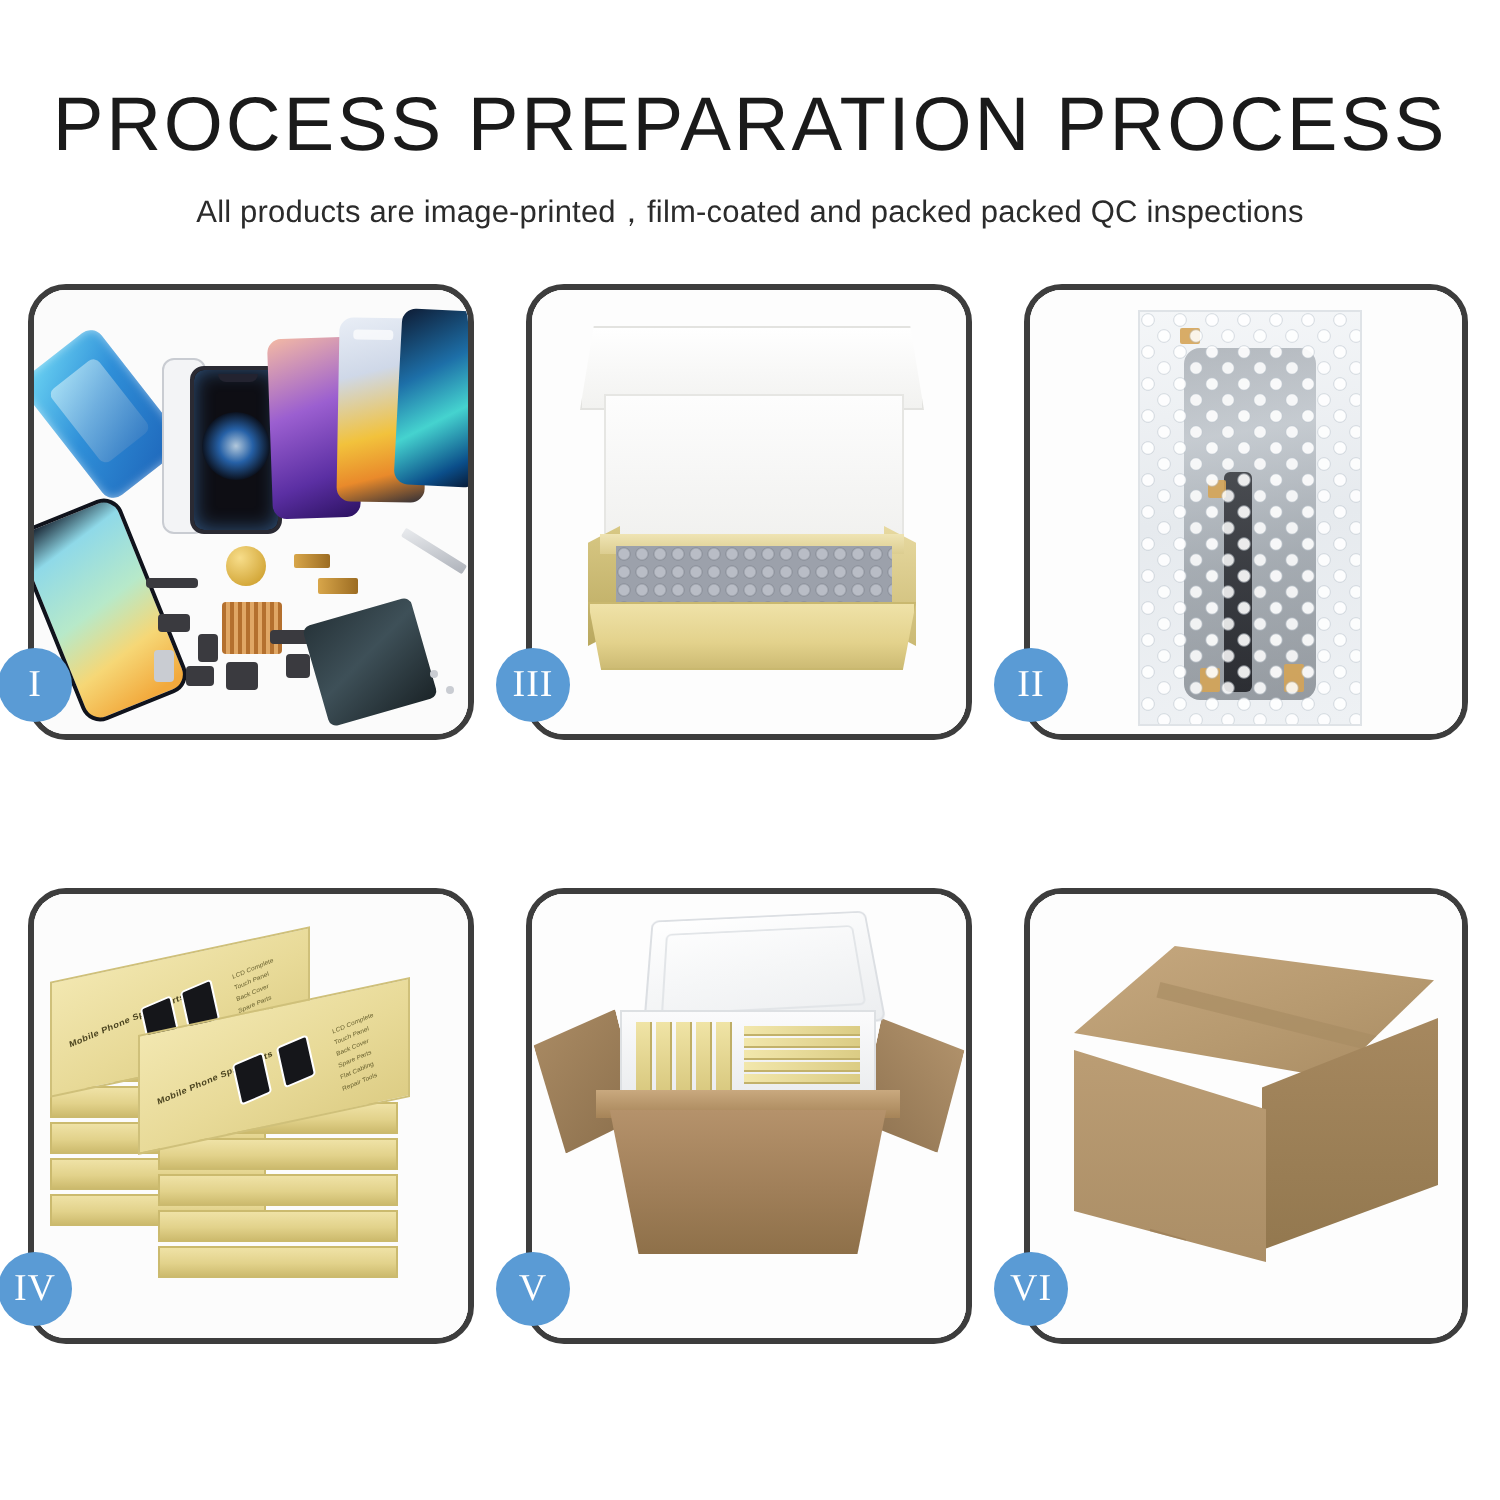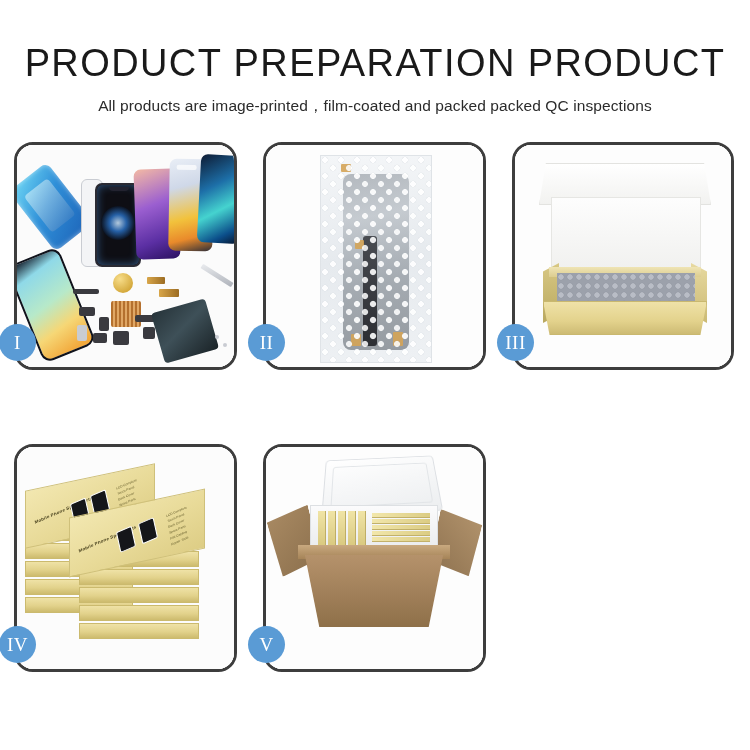--- a/index.html
+++ b/index.html
@@ -273,21 +273,21 @@
   }
   .c6-tapeA { position:absolute; left:38px; top:92px; width:18px; height:22px;
     background: rgba(150,120,82,.55); transform: skewY(16deg); }
 </style>
 </head>
 <body>
 
 <div class="page">
 
   <div class="header">
-    <div class="title">PRODUCT PREPARATION PRODUCT</div>
+    <div class="title">PROCESS PREPARATION PROCESS</div>
     <div class="subtitle">All products are image-printed，film-coated and packed packed QC inspections</div>
   </div>
 
   <div class="grid">
 
     <div class="card">
       <div class="card-inner">
         <div class="p1">
           <div class="ph a"></div>
           <div class="ph glass2"></div>
@@ -314,48 +314,48 @@
             <div class="pc light" style="left:142px;top:64px;width:4px;height:4px;border-radius:50%;"></div>
             <div class="pc light" style="left:150px;top:72px;width:4px;height:4px;border-radius:50%;"></div>
           </div>
         </div>
       </div>
       <div class="badge">I</div>
     </div>
 
     <div class="card">
       <div class="card-inner">
+        <div class="p3">
+          <div class="b3-lid"></div>
+          <div class="b3-foam"></div>
+          <div class="b3-side"></div>
+          <div class="b3-side r"></div>
+          <div class="b3-rim"></div>
+          <div class="b3-bubble"></div>
+          <div class="b3-front"></div>
+        </div>
+      </div>
+      <div class="badge">III</div>
+    </div>
+
+    <div class="card">
+      <div class="card-inner">
         <div class="p2">
           <div class="bag">
             <div class="screen2"></div>
             <div class="flexcable"></div>
             <div class="tapebit" style="left:20px;top:8px;width:10px;height:8px;"></div>
             <div class="tapebit" style="left:34px;top:84px;width:9px;height:9px;"></div>
             <div class="tapebit" style="left:30px;top:178px;width:10px;height:12px;"></div>
             <div class="tapebit" style="left:72px;top:176px;width:10px;height:14px;"></div>
             <div class="bubbles"></div>
           </div>
         </div>
       </div>
       <div class="badge">II</div>
-    </div>
-
-    <div class="card">
-      <div class="card-inner">
-        <div class="p3">
-          <div class="b3-lid"></div>
-          <div class="b3-foam"></div>
-          <div class="b3-side"></div>
-          <div class="b3-side r"></div>
-          <div class="b3-rim"></div>
-          <div class="b3-bubble"></div>
-          <div class="b3-front"></div>
-        </div>
-      </div>
-      <div class="badge">III</div>
     </div>
 
     <div class="card">
       <div class="card-inner">
         <div class="p4">
 
           <div class="stackL" style="left:0;top:0;">
             <div class="sbox" style="left:8px;top:78px;"></div>
             <div class="sbox" style="left:8px;top:96px;"></div>
             <div class="sbox" style="left:8px;top:114px;"></div>
@@ -416,15 +416,30 @@
             <div class="c5-it2" style="left:54px;top:20px;"></div>
             <div class="c5-it2" style="left:54px;top:26px;"></div>
           </div>
           <div class="c5-rim"></div>
           <div class="c5-body"></div>
         </div>
       </div>
       <div class="badge">V</div>
     </div>
 
+    <div class="card">
+      <div class="card-inner">
+        <div class="p6">
+          <div class="c6-top">
+            <div class="c6-seam"></div>
+          </div>
+          <div class="c6-side"></div>
+          <div class="c6-front">
+            <div class="c6-tapeA"></div>
+
+          </div>
+        </div>
+      </div>
+      <div class="badge">VI</div>
+    </div>
 
   </div>
 </div>
 
 </body></html>

